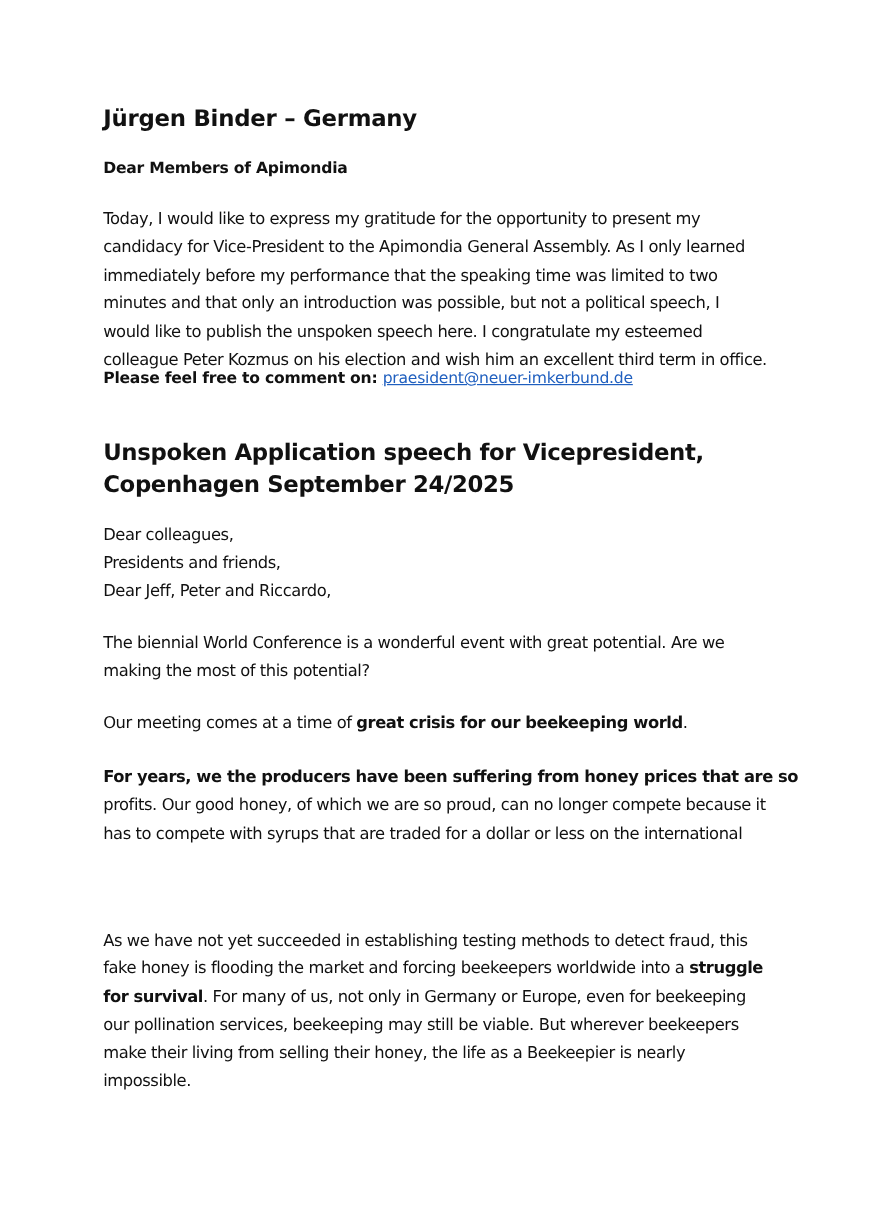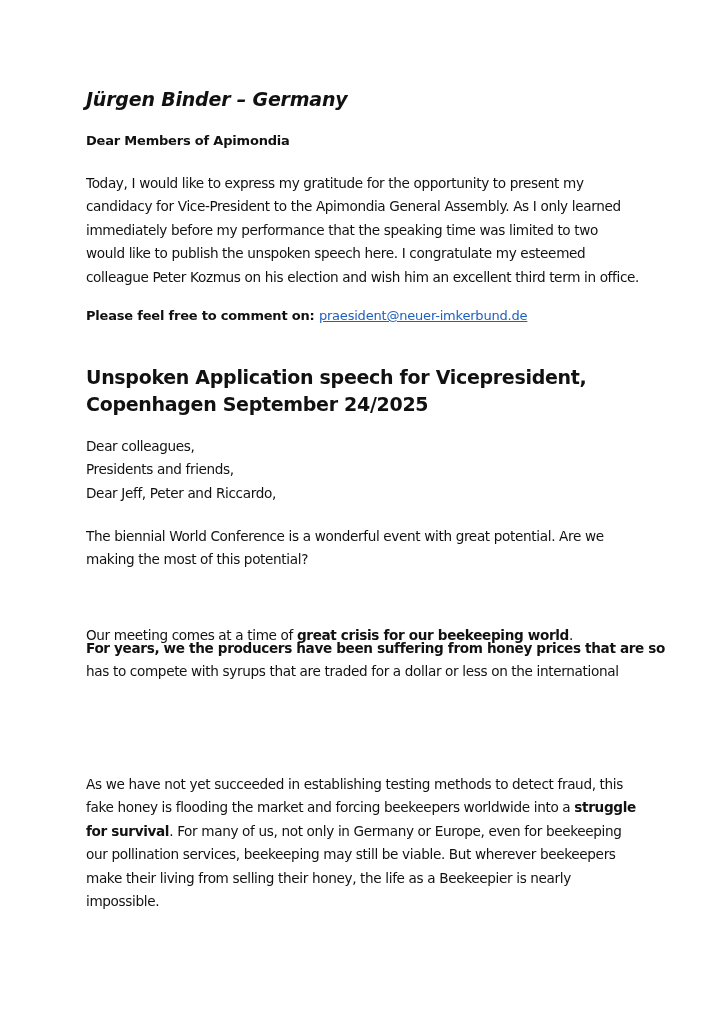--- a/index.html
+++ b/index.html
@@ -12,27 +12,28 @@
   .sub { font-weight: bold; font-size: 13px; letter-spacing: -0.2px; }
   .body { font-size: 13.6px; letter-spacing: -0.35px; line-height: 23.4px; }
   .b { font-weight: bold; }
   a.link { color: #1f5fbf; text-decoration: underline; font-weight: normal; }
 </style>
 </head>
 <body>
 
 <div class="page">
 
-  <div class="abs h1" style="top:88px;font-style:italic;">Jürgen Binder – Germany</div>
+  <div class="abs h1" style="top:88px;">Jürgen Binder – Germany</div>
   <div class="abs sub" style="top:133px;">Dear Members of Apimondia</div>
 
   <div class="abs body" style="top:172px;">
     <div>Today, I would like to express my gratitude for the opportunity to present my</div>
     <div>candidacy for Vice-President to the Apimondia General Assembly. As I only learned</div>
     <div>immediately before my performance that the speaking time was limited to two</div>
+    <div>minutes and that only an introduction was possible, but not a political speech, I</div>
     <div>would like to publish the unspoken speech here. I congratulate my esteemed</div>
     <div>colleague Peter Kozmus on his election and wish him an excellent third term in office.</div>
   </div>
 
   <div class="abs sub" style="top:308px;">
     <span>Please feel free to comment on: </span><a class="link" href="#">praesident@neuer-imkerbund.de</a>
   </div>
 
   <div class="abs h2" style="top:364px;">
     <div>Unspoken Application speech for Vicepresident,</div>
@@ -43,26 +44,27 @@
     <div>Dear colleagues,</div>
     <div>Presidents and friends,</div>
     <div>Dear Jeff, Peter and Riccardo,</div>
   </div>
 
   <div class="abs body" style="top:525px;">
     <div>The biennial World Conference is a wonderful event with great potential. Are we</div>
     <div>making the most of this potential?</div>
   </div>
 
-  <div class="abs body" style="top:592px;margin-top:32px;">
+  <div class="abs body" style="top:592px;">
     <span>Our meeting comes at a time of </span><span class="b">great crisis for our beekeeping world</span><span>.</span>
   </div>
 
   <div class="abs body" style="top:637px;">
     <div class="b">For years, we the producers have been suffering from honey prices that are so</div>
+    <div>profits. Our good honey, of which we are so proud, can no longer compete because it</div>
     <div>has to compete with syrups that are traded for a dollar or less on the international</div>
   </div>
 
   <div class="abs body" style="top:773px;">
     <div>As we have not yet succeeded in establishing testing methods to detect fraud, this</div>
     <div><span>fake honey is flooding the market and forcing beekeepers worldwide into a </span><span class="b">struggle</span></div>
     <div><span class="b">for survival</span><span>. For many of us, not only in Germany or Europe, even for beekeeping</span></div>
     <div>our pollination services, beekeeping may still be viable. But wherever beekeepers</div>
     <div>make their living from selling their honey, the life as a Beekeepier is nearly</div>
     <div>impossible.</div>

